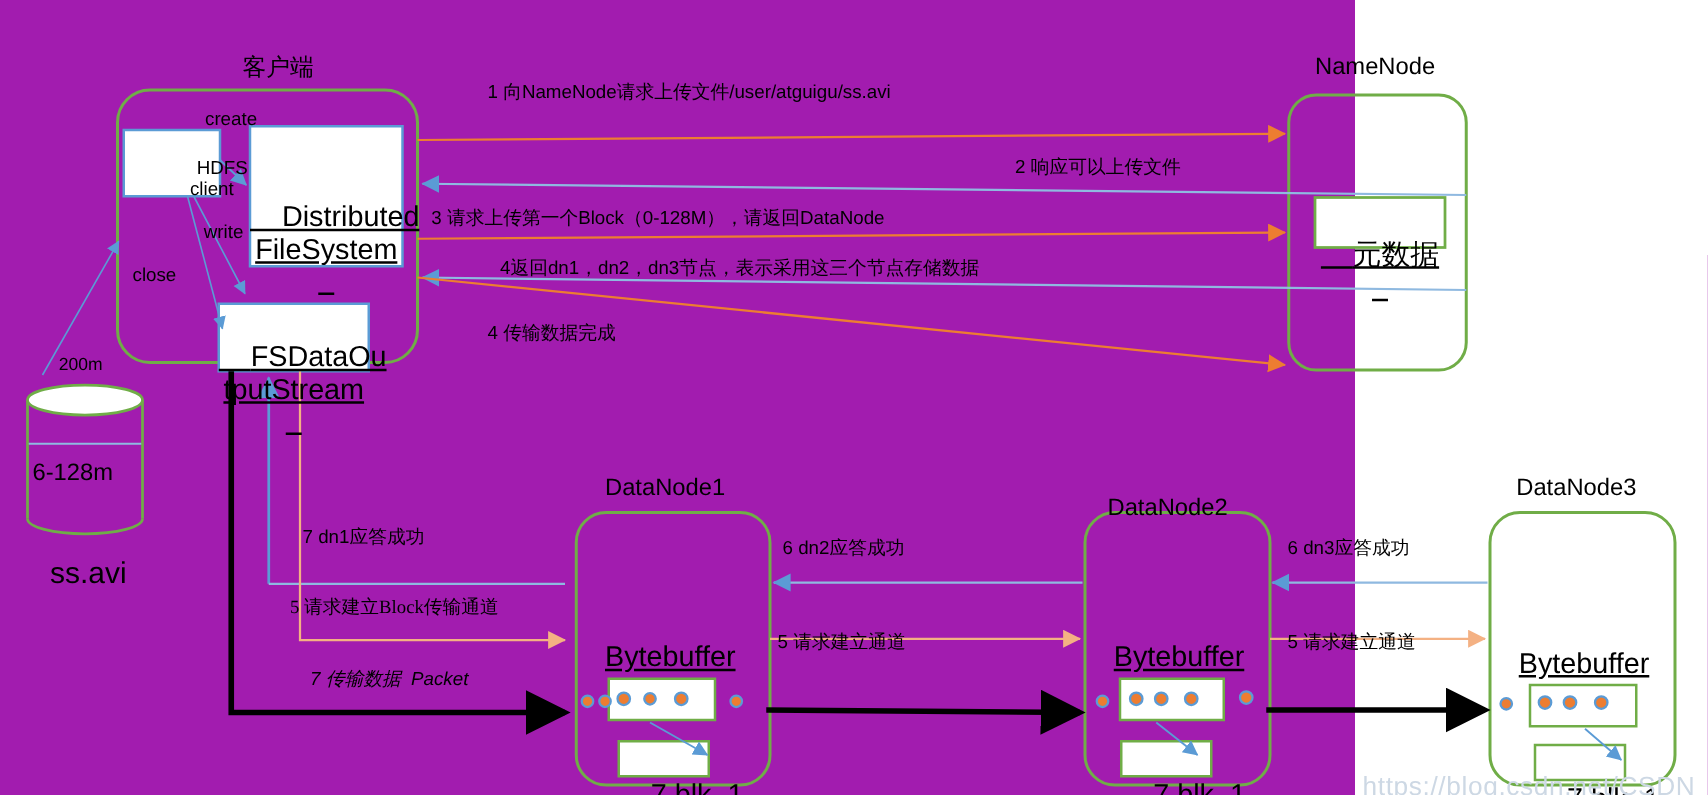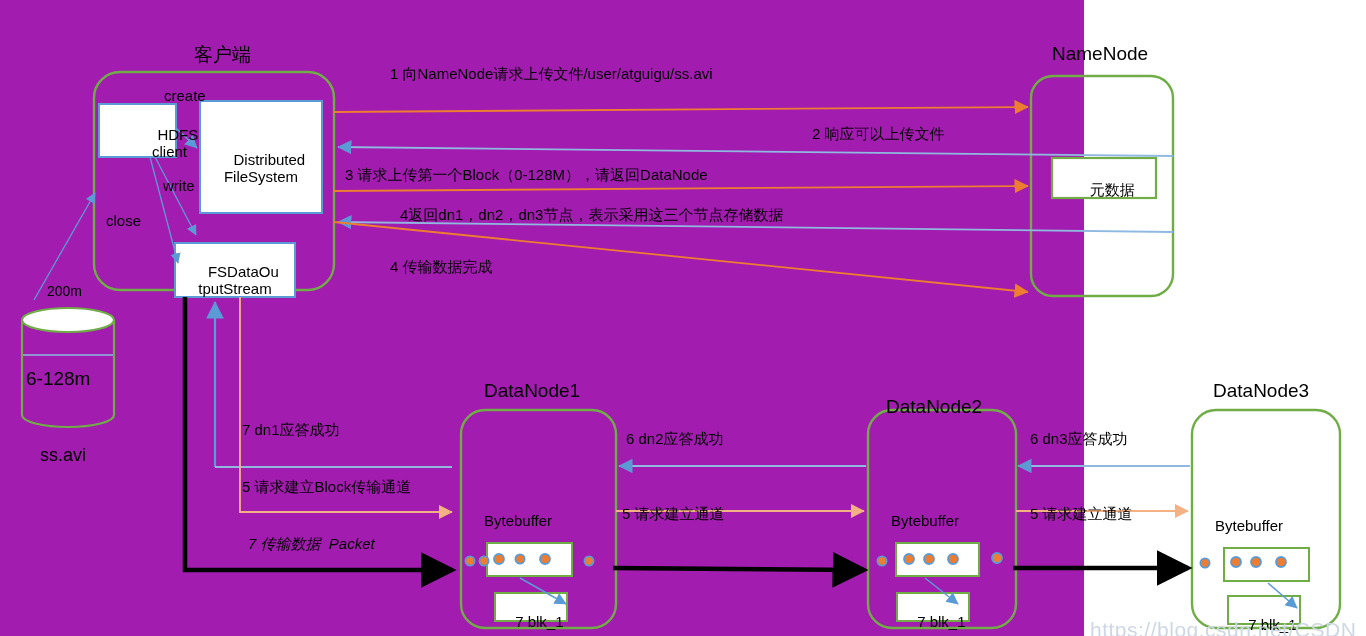--- a/index.html
+++ b/index.html
@@ -5,21 +5,21 @@
   html,body{margin:0;padding:0;background:#ffffff;}
   body{width:1366px;height:636px;overflow:hidden;font-family:"Liberation Sans","DejaVu Sans",sans-serif;color:#000;}
   #stage{position:relative;width:1084px;height:636px;background:#a21caf;}
   svg.layer{position:absolute;left:0;top:0;width:1366px;height:636px;}
   .lbl{position:absolute;white-space:pre;line-height:1.15;color:#000;}
   .box-label{position:absolute;text-align:center;white-space:pre;line-height:1.12;}
   .title{font-size:19px;}
   .nodetitle{font-size:19px;}
   .arrowtxt{font-size:15px;}
   .smalltxt{font-size:15px;}
-  .innerbox-txt{font-size:15px;}
+  .innerbox-txt{font-size:23px;text-decoration:underline;}
   .watermark{position:absolute;font-size:21px;color:#cdd8e4;letter-spacing:0.5px;white-space:pre;}
 </style>
 </head>
 <body>
 
 <div id="stage">
 
   <svg class="layer" viewBox="0 0 1366 636">
     <defs>
       <marker id="ahOrange" markerWidth="9" markerHeight="9" refX="7.5" refY="4" orient="auto">
@@ -155,35 +155,35 @@
     <span style="white-space:pre-line;">FSDataOu
 tputStream</span>
   </div>
 
   <div class="lbl smalltxt" style="left:164px;top:87px;">create</div>
   <div class="lbl smalltxt" style="left:163px;top:177px;">write</div>
   <div class="lbl smalltxt" style="left:106px;top:212px;">close</div>
 
   <div class="lbl" style="left:47px;top:283px;font-size:14px;">200m</div>
   <div class="lbl" style="left:26px;top:368px;font-size:19px;">6-128m</div>
-  <div class="lbl" style="left:40px;top:445px;font-size:18px;">ss.avi</div>
+  <div class="lbl" style="left:40px;top:445px;font-size:24px;">ss.avi</div>
 
   <div class="lbl nodetitle" style="left:1052px;top:43px;">NameNode</div>
   <div class="box-label innerbox-txt" style="left:1052px;top:165px;width:104px;">
     <span>元数据</span>
   </div>
 
   <div class="lbl arrowtxt" style="left:390px;top:65px;">1 向NameNode请求上传文件/user/atguigu/ss.avi</div>
   <div class="lbl arrowtxt" style="left:812px;top:125px;">2 响应可以上传文件</div>
   <div class="lbl arrowtxt" style="left:345px;top:166px;">3 请求上传第一个Block（0-128M），请返回DataNode</div>
   <div class="lbl arrowtxt" style="left:400px;top:206px;">4返回dn1，dn2，dn3节点，表示采用这三个节点存储数据</div>
   <div class="lbl arrowtxt" style="left:390px;top:258px;">4 传输数据完成</div>
 
   <div class="lbl arrowtxt" style="left:242px;top:421px;">7 dn1应答成功</div>
-  <div class="lbl arrowtxt" style="left:242px;top:478px;">5 请求建立Block传输通道</div>
+  <div class="lbl arrowtxt" style="left:232px;top:478px;font-family:Liberation Serif, serif;">5 请求建立Block传输通道</div>
   <div class="lbl arrowtxt" style="left:248px;top:535px;font-style:italic;">7 传输数据  Packet</div>
 
   <div class="lbl arrowtxt" style="left:626px;top:430px;">6 dn2应答成功</div>
   <div class="lbl arrowtxt" style="left:622px;top:505px;">5 请求建立通道</div>
 
   <div class="lbl arrowtxt" style="left:1030px;top:430px;">6 dn3应答成功</div>
   <div class="lbl arrowtxt" style="left:1030px;top:505px;">5 请求建立通道</div>
 
   <div class="lbl nodetitle" style="left:484px;top:380px;">DataNode1</div>
   <div class="lbl innerbox-txt" style="left:484px;top:512px;">Bytebuffer</div>

